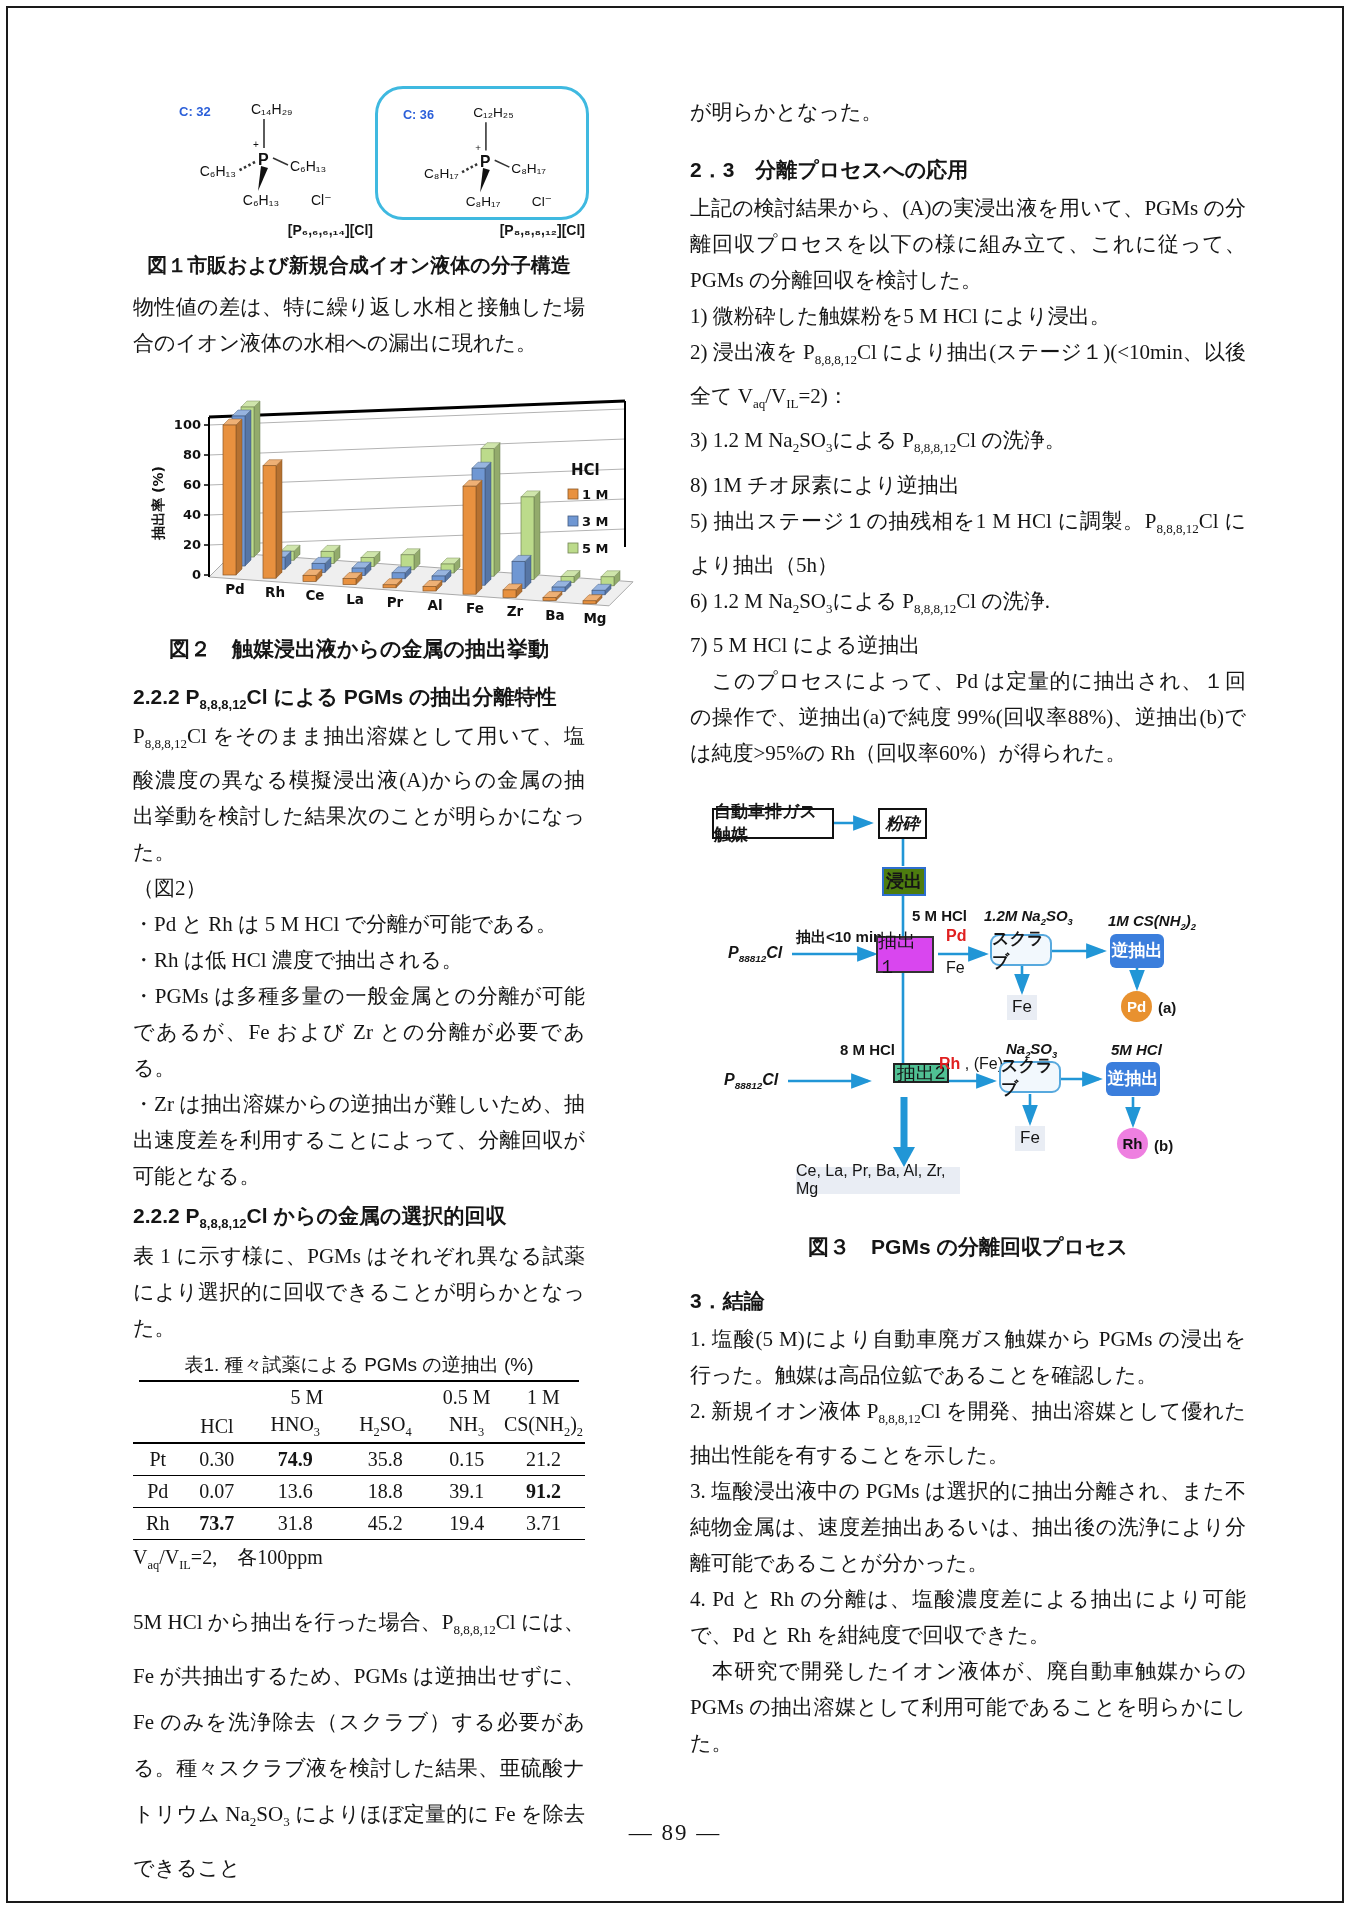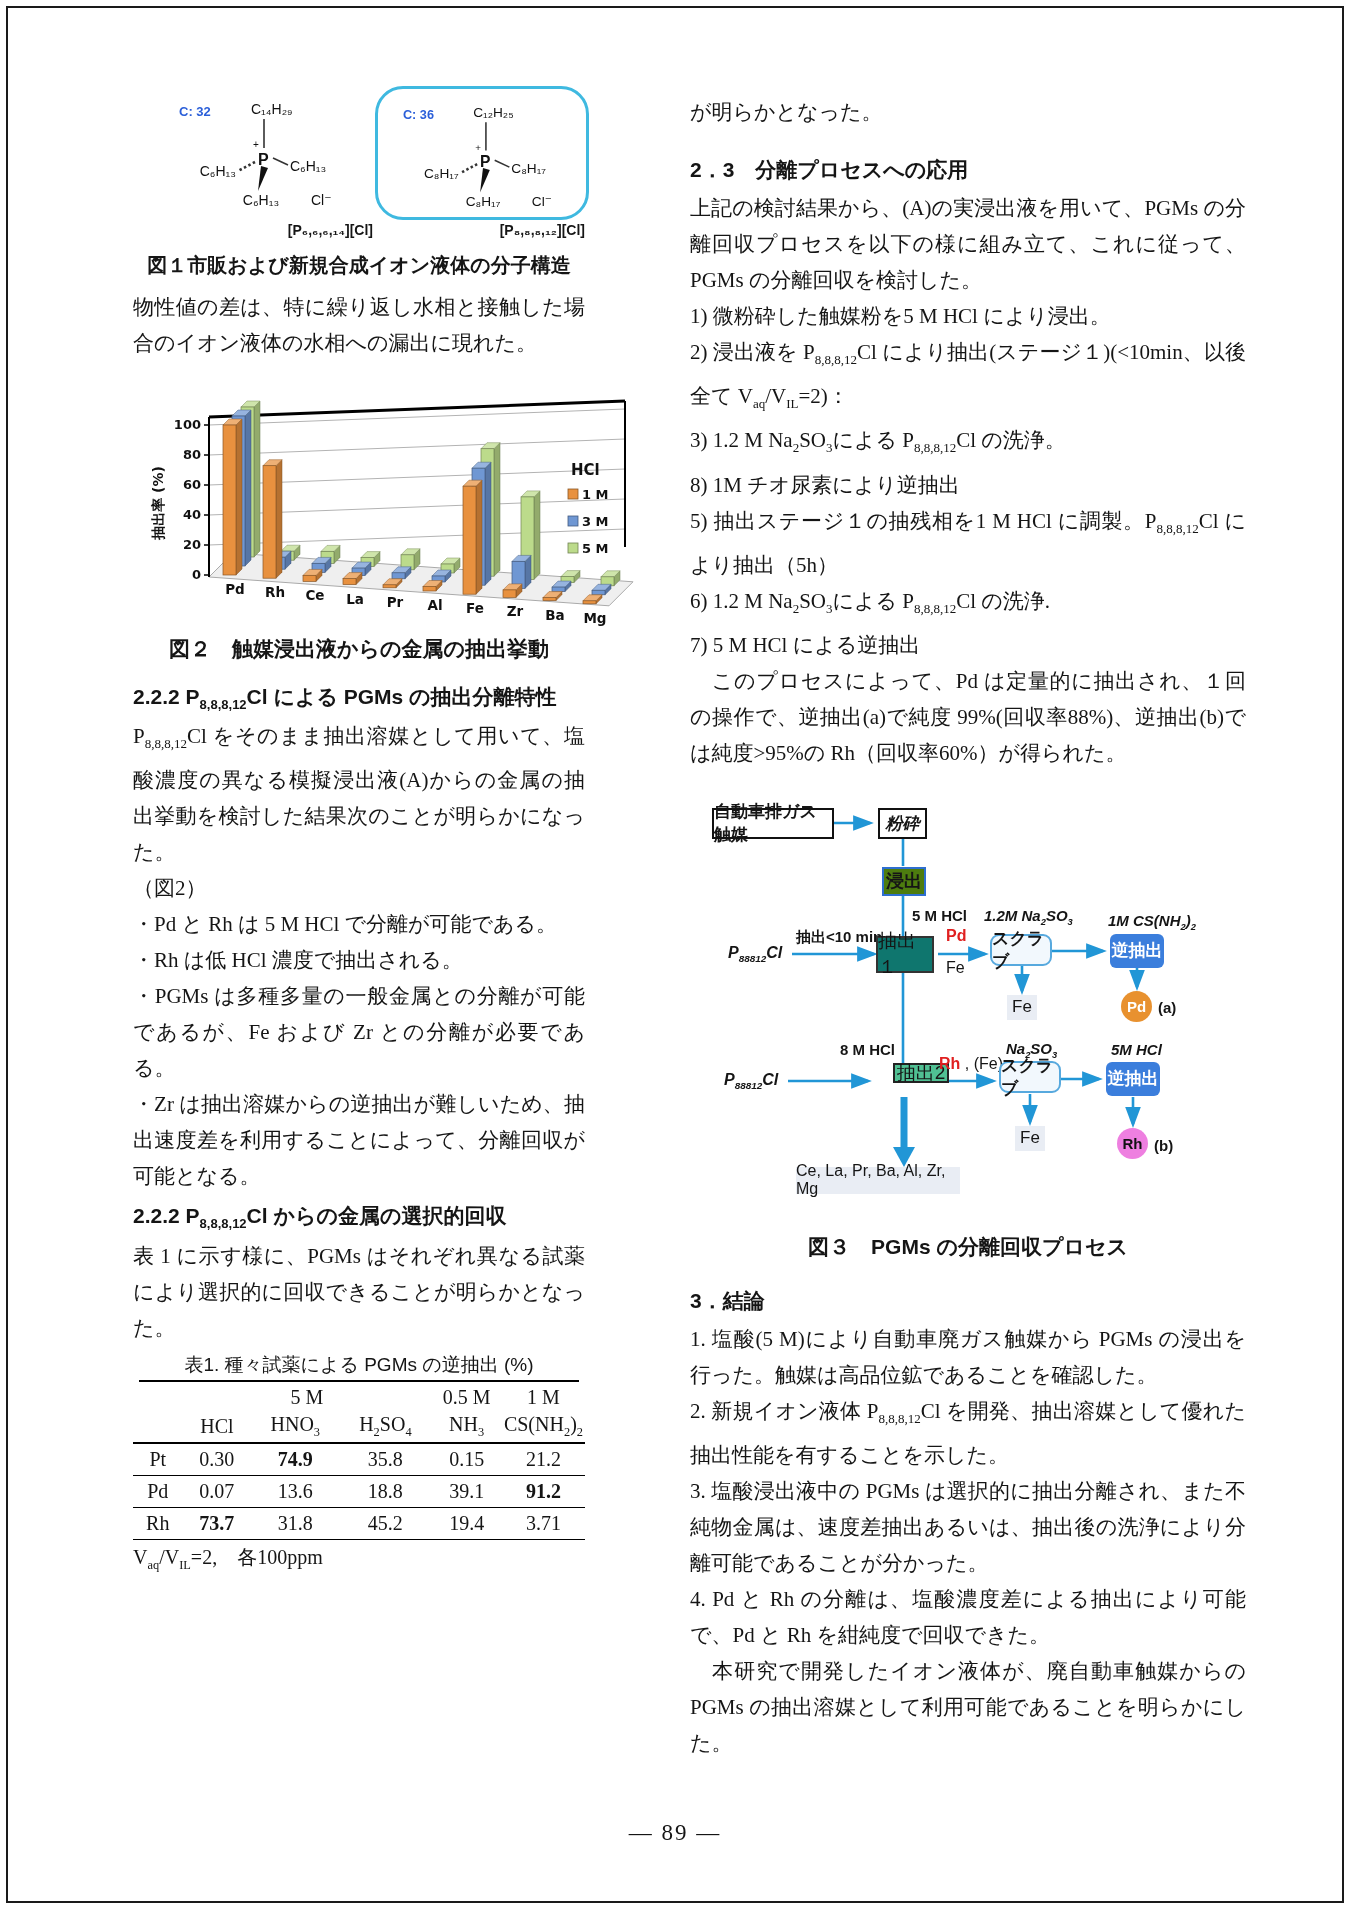--- a/index.html
+++ b/index.html
@@ -37,21 +37,21 @@
   .t1 tr.drow td{border-bottom:1.5px solid #000;padding:4px 2px;}
   .t1 .bold{font-weight:bold;}
   .t1 .c5m{text-align:center;}
   .t1-footnote{font-size:20px;margin-top:4px;}
   
   .fig3{position:relative;width:556px;height:408px;margin-top:24px;}
   .fig3 svg.wires{position:absolute;left:0;top:0;}
   .fb{position:absolute;display:flex;align-items:center;justify-content:center;font-family:"Liberation Sans","DejaVu Sans",sans-serif;font-weight:bold;background:#fff;}
   .fb.b-black{border:2.5px solid #111;font-size:17px;}
   .fb.leach{border:2.5px solid #2E6FD0;background:#4d7c0f;font-size:18px;}
-  .fb.ext1{border:2px solid #333;background:#0f766e;font-size:19px;font-weight:normal;}
+  .fb.ext1{border:2px solid #333;background:#d946ef;font-size:19px;font-weight:normal;}
   .fb.ext2{border:2px solid #222;background:#50C093;font-size:19px;font-weight:normal;}
   .fb.scrub{border:2.5px solid #57A9DE;border-radius:9px;background:#F2F8FD;font-size:17px;}
   .fb.strip{background:#3B7EDC;color:#fff;border-radius:6px;font-size:17px;border:none;}
   .fb.febox{background:#E9EDF4;font-size:17px;font-weight:normal;border:none;}
   .fb.imp{background:#E9EDF4;font-size:16px;font-weight:normal;border:none;}
   .fcircle{position:absolute;width:31px;height:31px;border-radius:50%;display:flex;align-items:center;justify-content:center;font-family:"Liberation Sans","DejaVu Sans",sans-serif;font-weight:bold;font-size:15px;}
   .fcircle.pd{background:#E8912F;color:#fff;}
   .fcircle.rh{background:#EE7FE0;color:#111;}
   .flbl{position:absolute;font-family:"Liberation Sans","DejaVu Sans",sans-serif;font-size:15px;white-space:nowrap;}
   .flbl.b{font-weight:bold;}
@@ -300,20 +300,21 @@
           <td>31.8</td>
           <td>45.2</td>
           <td>19.4</td>
           <td>3.71</td>
         </tr>
       </tbody>
     </table>
     <div class="t1-footnote">V<sub>aq</sub>/V<sub>IL</sub>=2,　各100ppm</div>
   </div>
 
+  <p class="body wide-lines" style="margin-top:26px;">5M HCl から抽出を行った場合、P<sub>8,8,8,12</sub>Cl には、Fe が共抽出するため、PGMs は逆抽出せずに、Fe のみを洗浄除去（スクラブ）する必要がある。種々スクラブ液を検討した結果、亜硫酸ナトリウム Na<sub>2</sub>SO<sub>3</sub> によりほぼ定量的に Fe を除去できること</p>
 </div>
 
 <div class="col col-right">
   <p class="body">が明らかとなった。</p>
 
   <h3 class="sec">2．3　分離プロセスへの応用</h3>
   <p class="body">上記の検討結果から、(A)の実浸出液を用いて、PGMs の分離回収プロセスを以下の様に組み立て、これに従って、PGMs の分離回収を検討した。</p>
   <p class="body">1) 微粉砕した触媒粉を5 M HCl により浸出。</p>
   <p class="body">2) 浸出液を P<sub>8,8,8,12</sub>Cl により抽出(ステージ１)(&lt;10min、以後全て V<sub>aq</sub>/V<sub>IL</sub>=2)：</p>
   <p class="body">3) 1.2 M Na<sub>2</sub>SO<sub>3</sub>による P<sub>8,8,8,12</sub>Cl の洗浄。</p>

